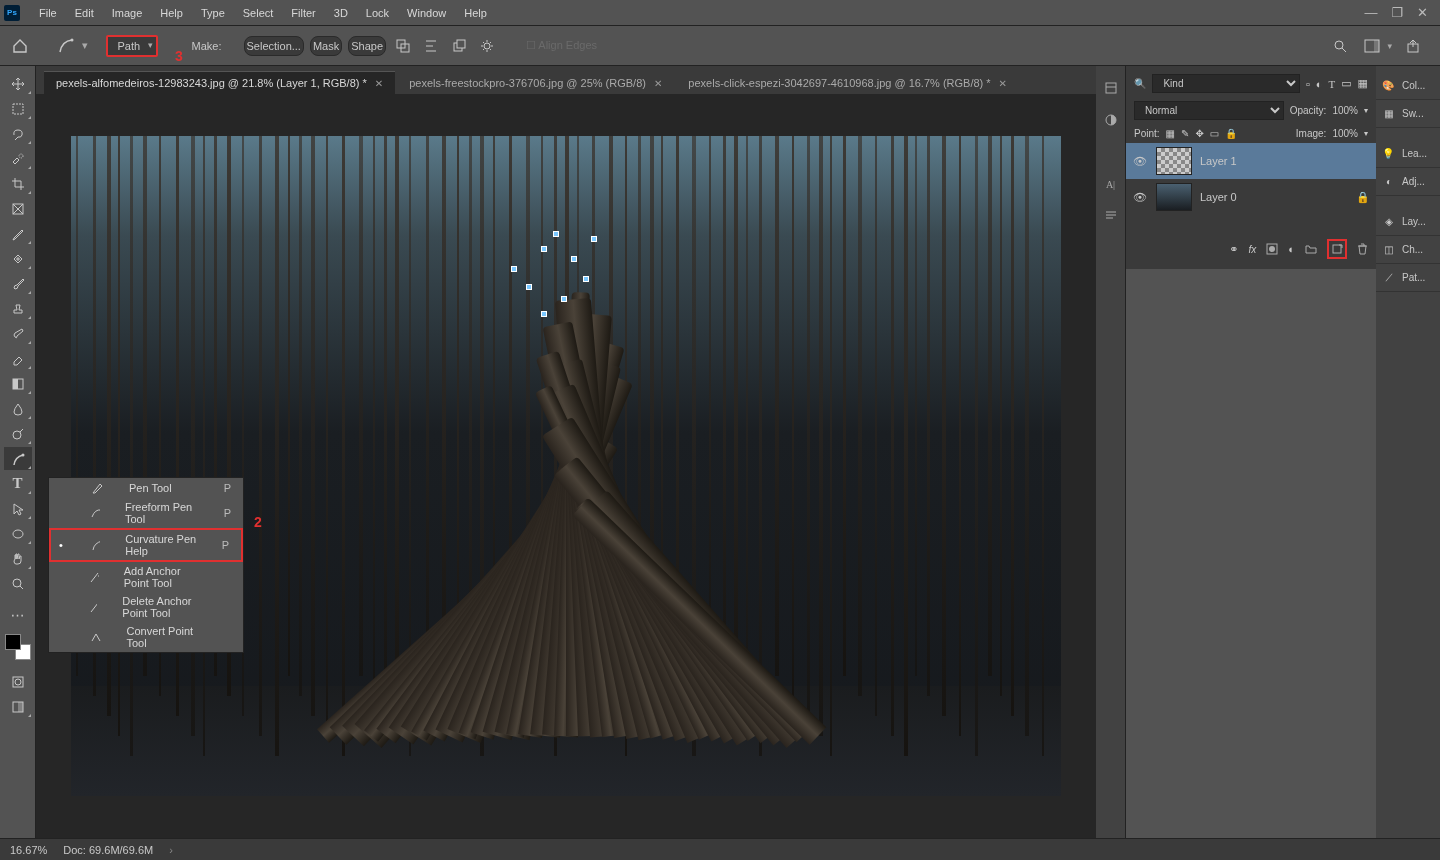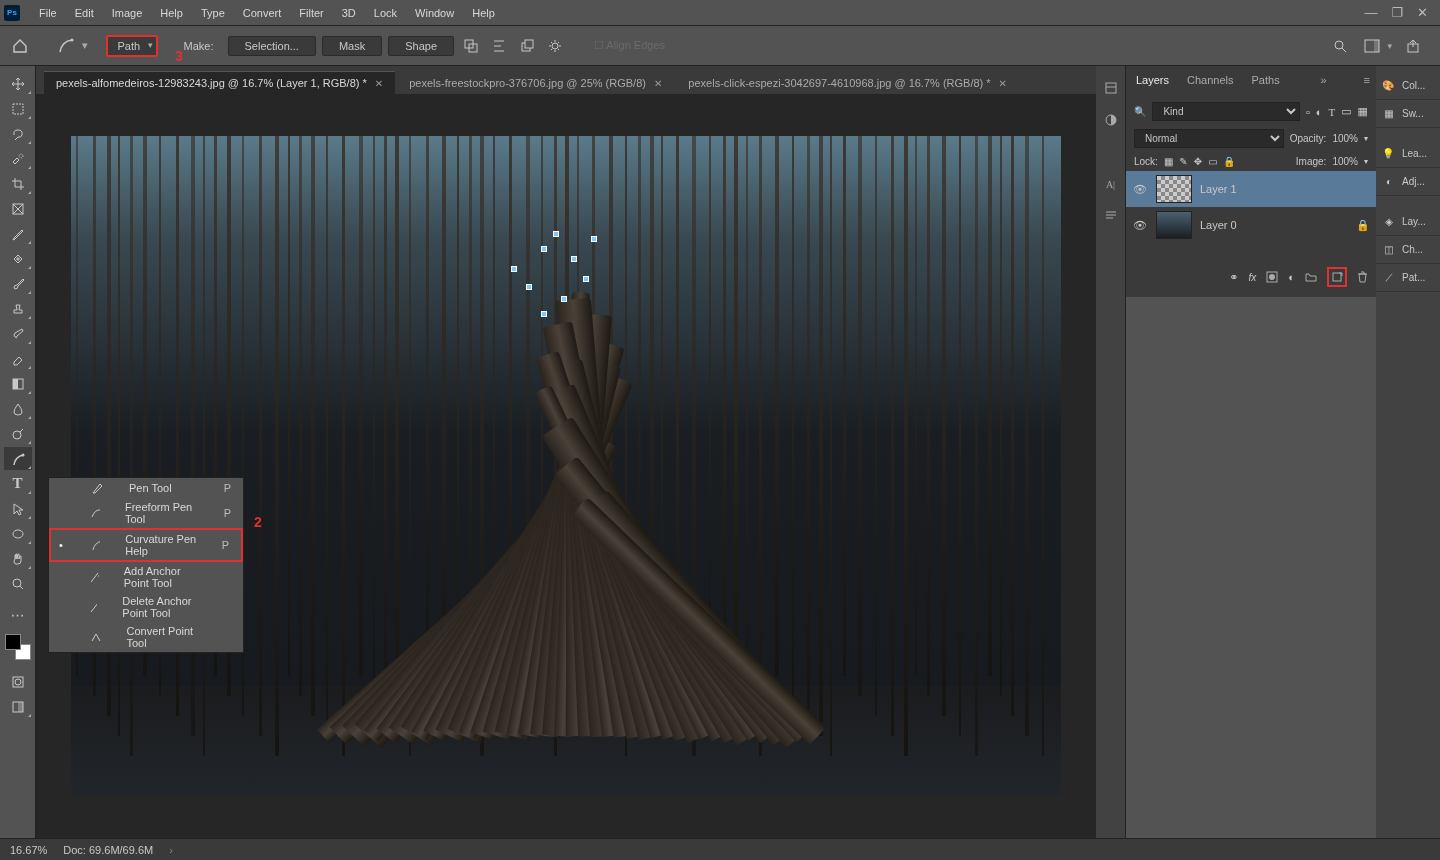--- a/index.html
+++ b/index.html
@@ -7,23 +7,23 @@
 
 
 .menubar { height: 26px; background: #535353; display: flex; align-items: center; padding: 0 4px; border-bottom: 1px solid #222; }
 .app-icon { width: 16px; height: 16px; background: #001e36; color: #31a8ff; font-size: 8px; font-weight: bold; display: flex; align-items: center; justify-content: center; margin-right: 10px; border-radius: 2px; }
 .menubar .menu-item { padding: 0 9px; height: 26px; display: flex; align-items: center; cursor: default; color: #d8d8d8; }
 .win-controls { margin-left: auto; display: flex; gap: 14px; padding-right: 8px; color: #bbb; font-size: 13px; }
 
 
 .options-bar { height: 40px; background: #535353; display: flex; align-items: center; padding: 0 8px; border-bottom: 1px solid #222; gap: 6px; }
 .home-icon, .tool-icon { width: 24px; height: 24px; display: flex; align-items: center; justify-content: center; }
-.opt-btn { background: #3a3a3a; border: 1px solid #2a2a2a; padding: 3px 16px; color: #c8c8c8; border-radius: 2px; font-size: 11px; }
+.opt-btn { background: #3a3a3a; border: 1px solid #2a2a2a; padding: 3px 2px; color: #c8c8c8; border-radius: 8px; font-size: 11px; }
 .opt-dropdown { background: #3a3a3a; border: 1px solid #2a2a2a; padding: 3px 14px 3px 10px; color: #c8c8c8; border-radius: 2px; font-size: 11px; position: relative; }
-.opt-label { color: #c8c8c8; font-size: 11px; margin: 0 8px; }
+.opt-label { color: #c8c8c8; font-size: 11px; margin: 0 16px; }
 .disabled-label { color: #6a6a6a; font-size: 11px; margin: 0 4px; }
 .icon-btn { width: 22px; height: 22px; display: flex; align-items: center; justify-content: center; color: #c8c8c8; }
 .red-box { border: 2px solid #e03030; }
 .right-opts { margin-left: auto; display: flex; gap: 10px; padding-right: 8px; align-items: center; }
 
 
 .workspace { display: flex; height: calc(860px - 26px - 40px - 22px); position: relative; }
 
 
 .toolbar { width: 36px; background: #535353; border-right: 1px solid #222; display: flex; flex-direction: column; align-items: center; padding-top: 6px; gap: 2px; }
@@ -93,21 +93,21 @@
 </head>
 <body>
 
 <div class="menubar">
   <div class="app-icon">Ps</div>
   <div class="menu-item">File</div>
   <div class="menu-item">Edit</div>
   <div class="menu-item">Image</div>
   <div class="menu-item">Help</div>
   <div class="menu-item">Type</div>
-  <div class="menu-item">Convert</div>
+  <div class="menu-item">Select</div>
   <div class="menu-item">Filter</div>
   <div class="menu-item">3D</div>
   <div class="menu-item">Lock</div>
   <div class="menu-item">Window</div>
   <div class="menu-item">Help</div>
   <div class="win-controls">
     <span>—</span>
     <span>❐</span>
     <span>✕</span>
   </div>
@@ -338,21 +338,21 @@
           <rect x="1" y="1" width="10" height="10" fill="none" stroke="#c8c8c8"></rect>
           <rect x="6" y="1" width="5" height="10" fill="#c8c8c8" opacity="0.4"></rect>
         </svg>
         <span class="corner"></span>
       </div>
   </div>
 
   <div class="doc-area">
     <div class="doc-tabs">
       <div class="doc-tab">
-        <span>pexels-alfomedeiros-12983243.jpg @ 16.7% (Layer 1, RGB/8) *</span>
+        <span>pexels-alfomedeiros-12983243.jpg @ 21.8% (Layer 1, RGB/8) *</span>
         <span class="close">✕</span>
       </div>
       <div class="doc-tab inactive">
         <span>pexels-freestockpro-376706.jpg @ 25% (RGB/8)</span>
         <span class="close">✕</span>
       </div>
       <div class="doc-tab inactive">
         <span>pexels-click-espezi-3042697-4610968.jpg @ 16.7% (RGB/8) *</span>
         <span class="close">✕</span>
       </div>
@@ -508,45 +508,38 @@
       <div class="mini" style="font-family:serif;font-size:10px">A|</div>
       <div class="mini">
           <svg width="12" height="12">
             <line x1="1" y1="2" x2="11" y2="2" stroke="#aaa"></line>
             <line x1="1" y1="5" x2="11" y2="5" stroke="#aaa"></line>
             <line x1="1" y1="8" x2="8" y2="8" stroke="#aaa"></line>
           </svg>
         </div>
     </div>
     <div class="panel-col">
-      <div class="panel-tabs">
-        <span class="panel-tab active">Layers</span>
-        <span class="panel-tab">Channels</span>
-        <span class="panel-tab">Paths</span>
-        <span class="menu">»</span>
-        <span class="menu">≡</span>
-      </div>
       <div class="layers-panel">
         <div class="layer-ctrl-row">
           <span style="font-size:10px">🔍</span>
           <select class="layer-select"><option>Kind</option></select>
           <span>▫</span>
           <span>◐</span>
           <span style="font-family:serif">T</span>
           <span>▭</span>
           <span>▦</span>
         </div>
         <div class="layer-ctrl-row">
           <select class="layer-select" style="flex:1.6"><option>Normal</option></select>
           <span style="font-size:10px">Opacity:</span>
           <span style="font-size:10px">100%</span>
           <span style="font-size:8px">▾</span>
         </div>
         <div class="layer-ctrl-row" style="font-size:10px">
-          <span>Lock:</span>
+          <span>Point:</span>
           <span>▦</span>
           <span>✎</span>
           <span>✥</span>
           <span>▭</span>
           <span>🔒</span>
           <span style="margin-left:auto">Image:</span>
           <span>100%</span>
           <span style="font-size:8px">▾</span>
         </div>
         <div class="layer-row selected">

